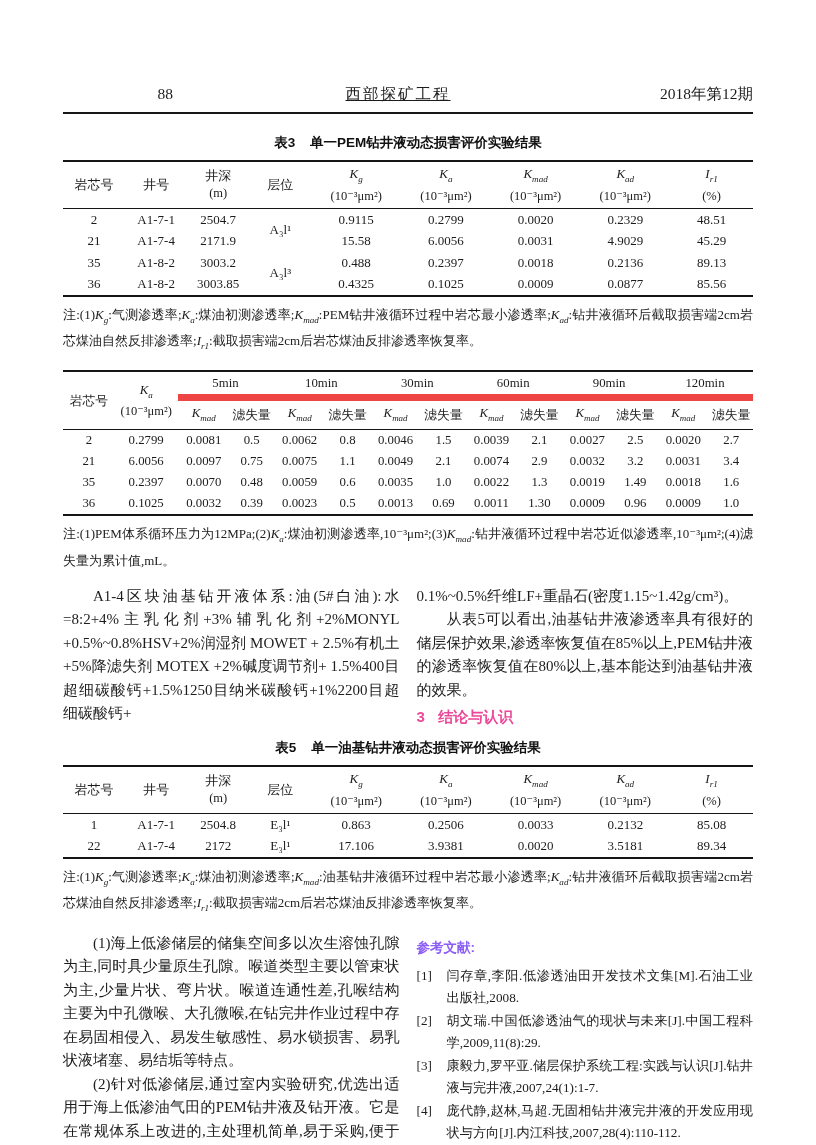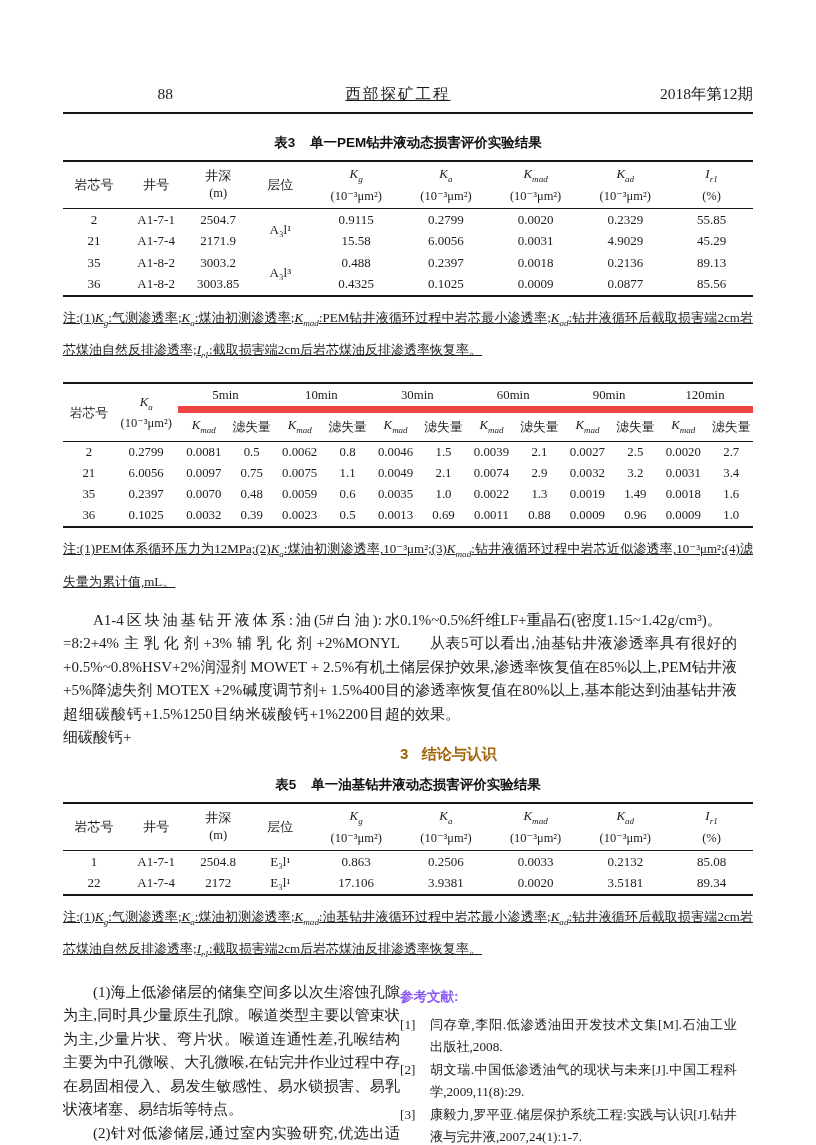--- a/index.html
+++ b/index.html
@@ -32,28 +32,28 @@
   .h2{font-size:12.5px;line-height:17px;}
   sub{font-size:70%;}
   .it{font-style:italic;}
   
   #t4{font-size:12.8px;}
   #t4 td{line-height:21px;}
   #t4 thead th.grp{border-bottom:7px solid #ef4444;padding:2px 0;}
   #t4 thead tr.pair-row th,
   #t4 thead th[rowspan]{border-bottom:1.7px solid #151515;}
   
-  .note{font-size:13px;line-height:28px;text-align:justify;margin-top:7px;color:#1c1c1c;text-decoration:underline;}
-  
-  .two-col{display:flex;margin-top:10px;}
+  .note{font-size:13px;line-height:22px;text-align:justify;margin-top:7px;color:#1c1c1c;}
+  
+  .two-col{display:flex;gap:17px;margin-top:10px;}
   .col{width:337px;font-size:15px;line-height:23.5px;text-align:justify;}
   .col p{margin:0;}
   .indent{text-indent:2em;}
   .sec-h{font-family:"Liberation Sans","DejaVu Sans",sans-serif;font-weight:bold;
-         font-size:15px;margin-top:16px;color:#a16207;}
+         font-size:15px;margin-top:3px;color:#ec4899;}
   .sec-h .sec-num{margin-right:0.9em;}
   
   .refs-heading{font-family:"Liberation Sans","DejaVu Sans",sans-serif;font-weight:bold;
                 font-size:13.5px;margin:4px 0 6px 0;color:#8b5cf6;}
   .ref{display:flex;font-size:13.2px;line-height:21.5px;margin-bottom:2px;}
   .ref-num{width:30px;flex:none;}
   .ref-text{flex:1;text-align:justify;}
 </style>
 </head>
 <body>
@@ -123,21 +123,21 @@
       <tbody>
           <tr>
             <td>2</td>
             <td>A1-7-1</td>
             <td>2504.7</td>
             <td rowspan="2">A₃l¹</td>
             <td>0.9115</td>
             <td>0.2799</td>
             <td>0.0020</td>
             <td>0.2329</td>
-            <td>55.85</td>
+            <td>48.51</td>
           </tr>
           <tr>
             <td>21</td>
             <td>A1-7-4</td>
             <td>2171.9</td>
             <td>15.58</td>
             <td>6.0056</td>
             <td>0.0031</td>
             <td>4.9029</td>
             <td>45.29</td>
@@ -267,21 +267,21 @@
           <tr>
             <td>36</td>
             <td>0.1025</td>
             <td>0.0032</td>
             <td>0.39</td>
             <td>0.0023</td>
             <td>0.5</td>
             <td>0.0013</td>
             <td>0.69</td>
             <td>0.0011</td>
-            <td>0.88</td>
+            <td>1.30</td>
             <td>0.0009</td>
             <td>0.96</td>
             <td>0.0009</td>
             <td>1.0</td>
           </tr>
         </tbody>
     </table>
     <p class="note"><span>注:(1)PEM体系循环压力为12MPa;(2)</span><i>K</i><sub class="it">a</sub><span>:煤油初测渗透率,10⁻³μm²;(3)</span><i>K</i><sub class="it">mad</sub><span>:钻井液循环过程中岩芯近似渗透率,10⁻³μm²;(4)滤失量为累计值,mL。</span></p>
   </div>
 

